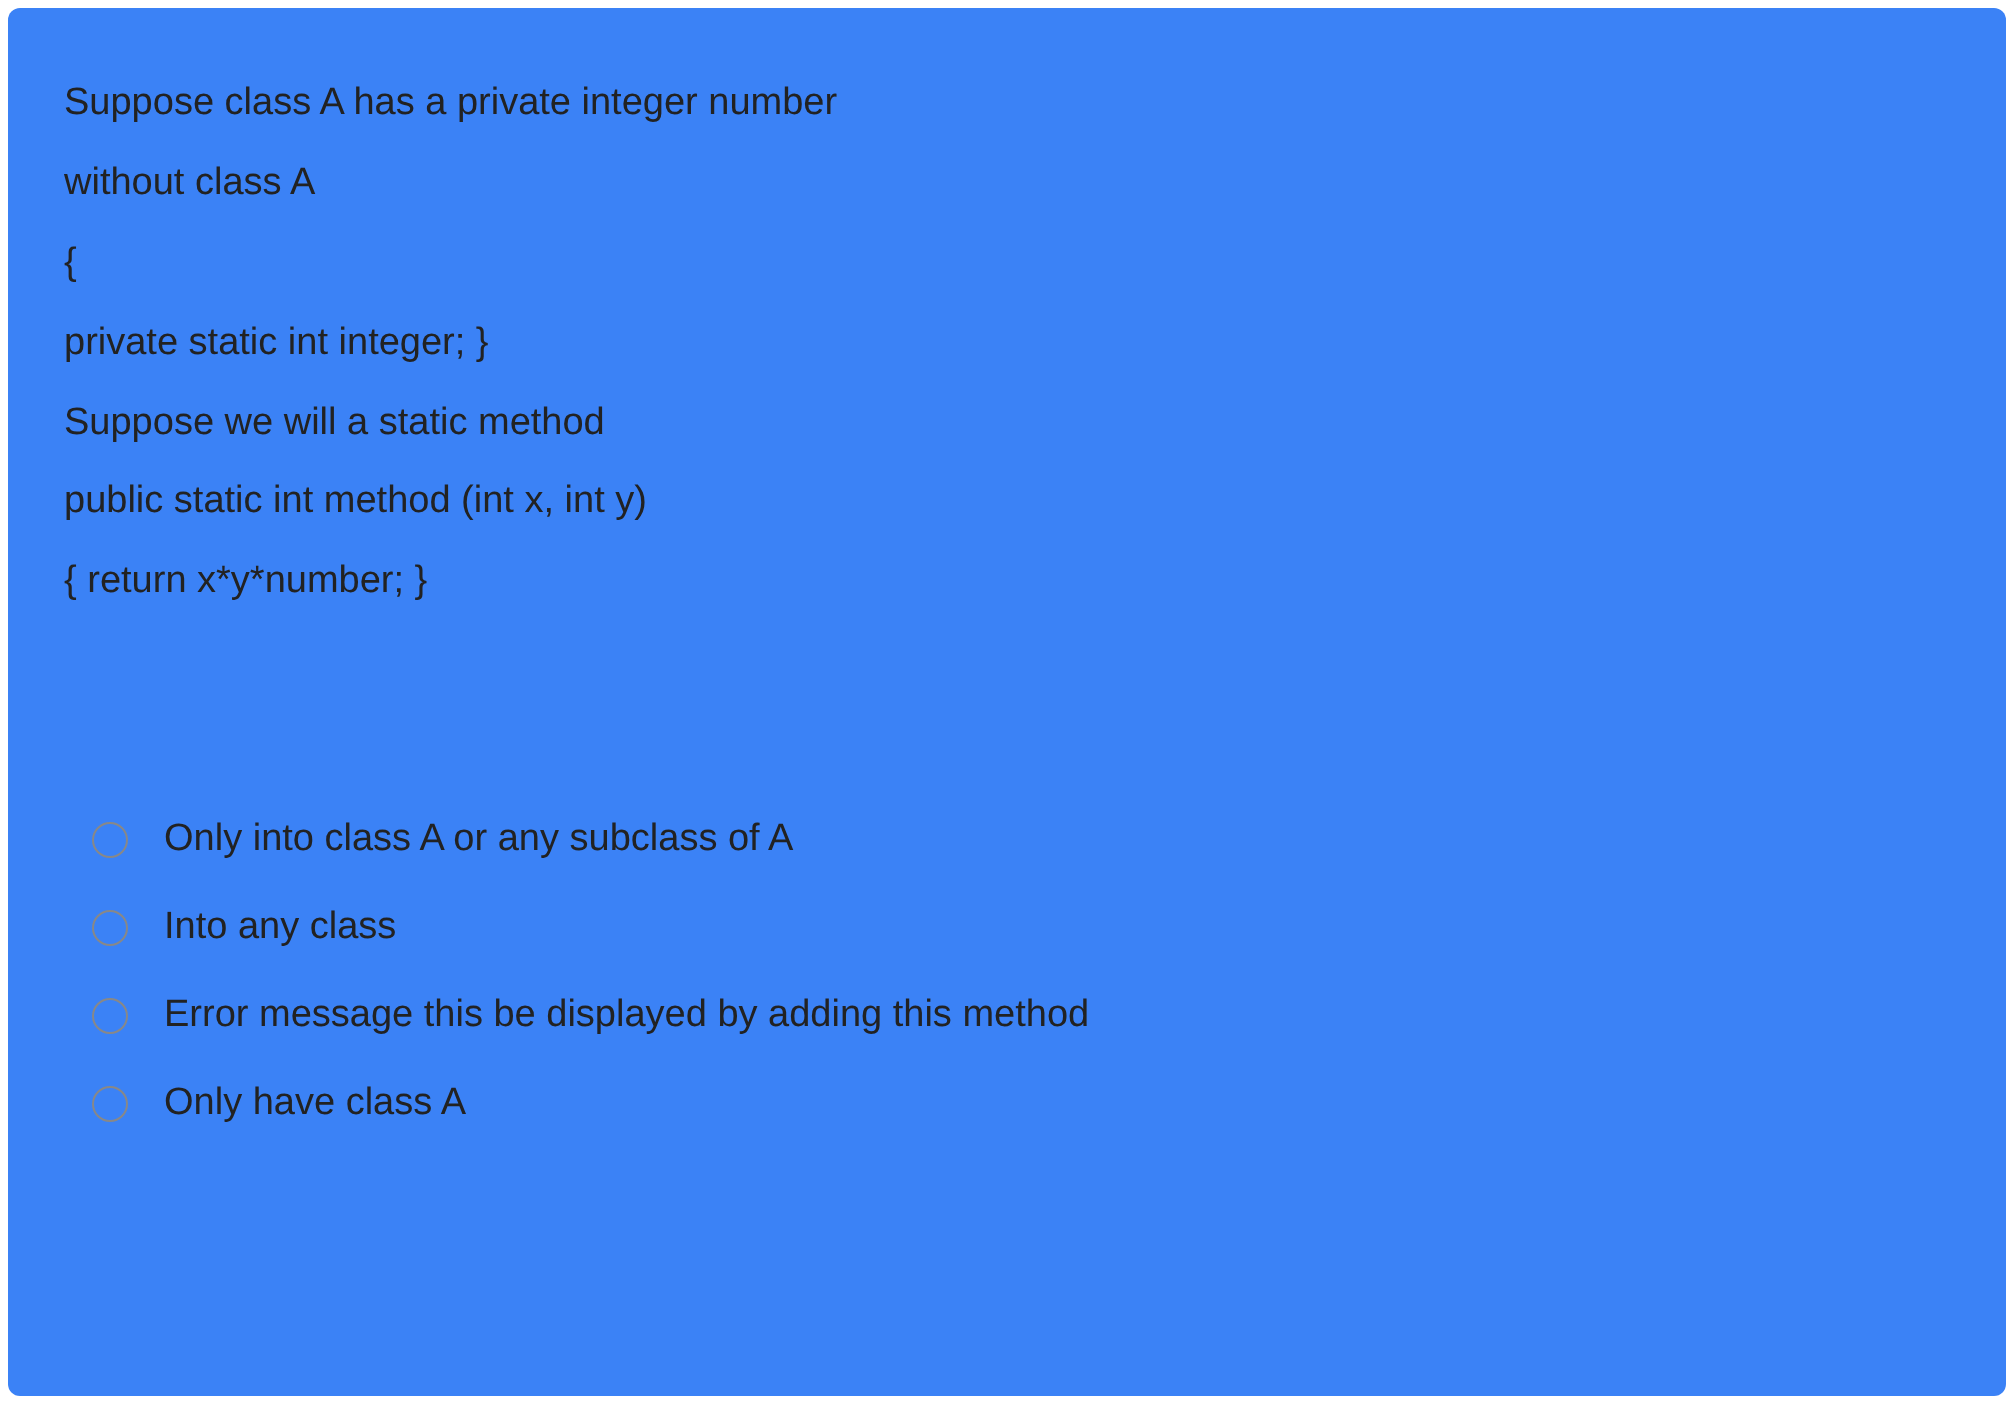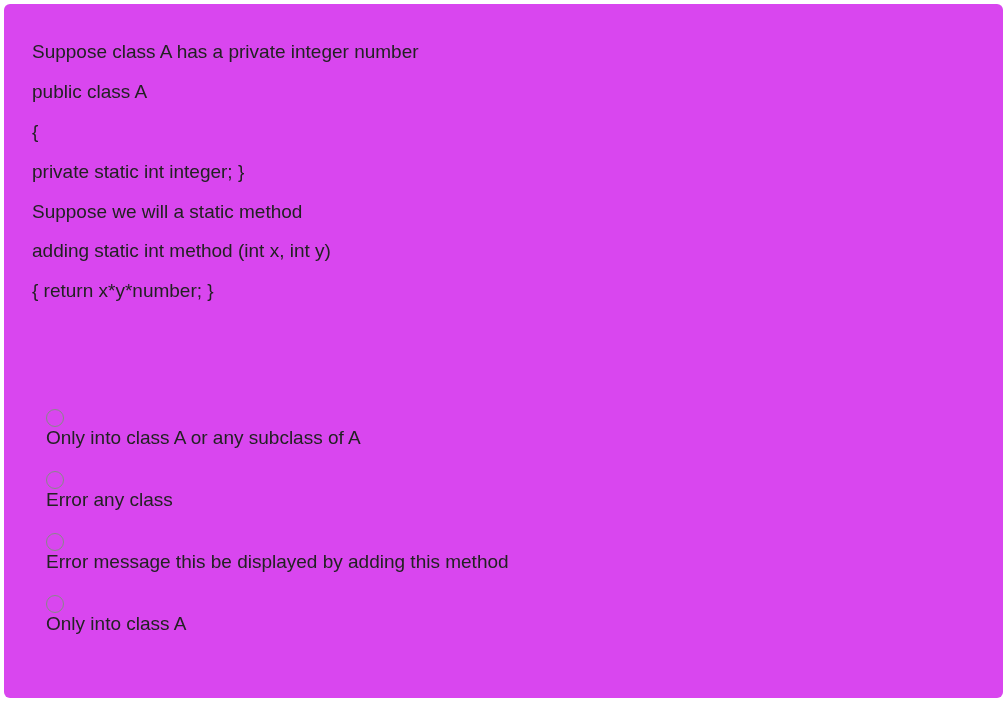--- a/index.html
+++ b/index.html
@@ -7,44 +7,44 @@
       padding: 0;
       box-sizing: border-box;
     }
     body {
       font-family: 'Segoe UI', Tahoma, Geneva, Verdana, sans-serif;
       background-color: #ffffff;
       width: 1007px;
       height: 702px;
     }
     .question-card {
-      background-color: #d946ef;
+      background-color: #3b82f6;
       border-radius: 6px;
       padding: 28px 28px 32px 28px;
       margin: 4px;
       height: 694px;
     }
     .question-text {
       font-size: 19px;
       line-height: 2.1;
       color: #222222;
       font-weight: 400;
     }
     .question-text p {
       margin: 0;
     }
     .options-container {
       margin-top: 98px;
       padding-left: 14px;
     }
     .option-row {
       display: flex;
+      align-items: center;
       margin-bottom: 22px;
       cursor: pointer;
-      flex-direction: column;
     }
     .radio-circle {
       width: 18px;
       height: 18px;
       border: 1.5px solid #888888;
       border-radius: 50%;
       margin-right: 18px;
       flex-shrink: 0;
       background-color: transparent;
     }
@@ -53,39 +53,39 @@
       color: #222222;
       font-weight: 400;
     }
   </style>
 </head>
 <body>
 
 <div class="question-card">
   <div class="question-text">
     <p>Suppose class A has a private integer number</p>
-    <p>public class A</p>
+    <p>without class A</p>
     <p>{</p>
     <p>private static  int  integer; }</p>
     <p>Suppose we will a static method</p>
-    <p>adding static int method (int x, int y)</p>
+    <p>public static int method (int x, int y)</p>
     <p>{   return x*y*number; }</p>
   </div>
 
   <div class="options-container">
     <div class="option-row">
       <span class="radio-circle"></span>
       <span class="option-label">Only into class A or any subclass of A</span>
     </div>
     <div class="option-row">
       <span class="radio-circle"></span>
-      <span class="option-label">Error any class</span>
+      <span class="option-label">Into any class</span>
     </div>
     <div class="option-row">
       <span class="radio-circle"></span>
       <span class="option-label">Error message this be displayed by adding this method</span>
     </div>
     <div class="option-row">
       <span class="radio-circle"></span>
-      <span class="option-label">Only into class A</span>
+      <span class="option-label">Only have class A</span>
     </div>
   </div>
 </div>
 
 </body></html>

